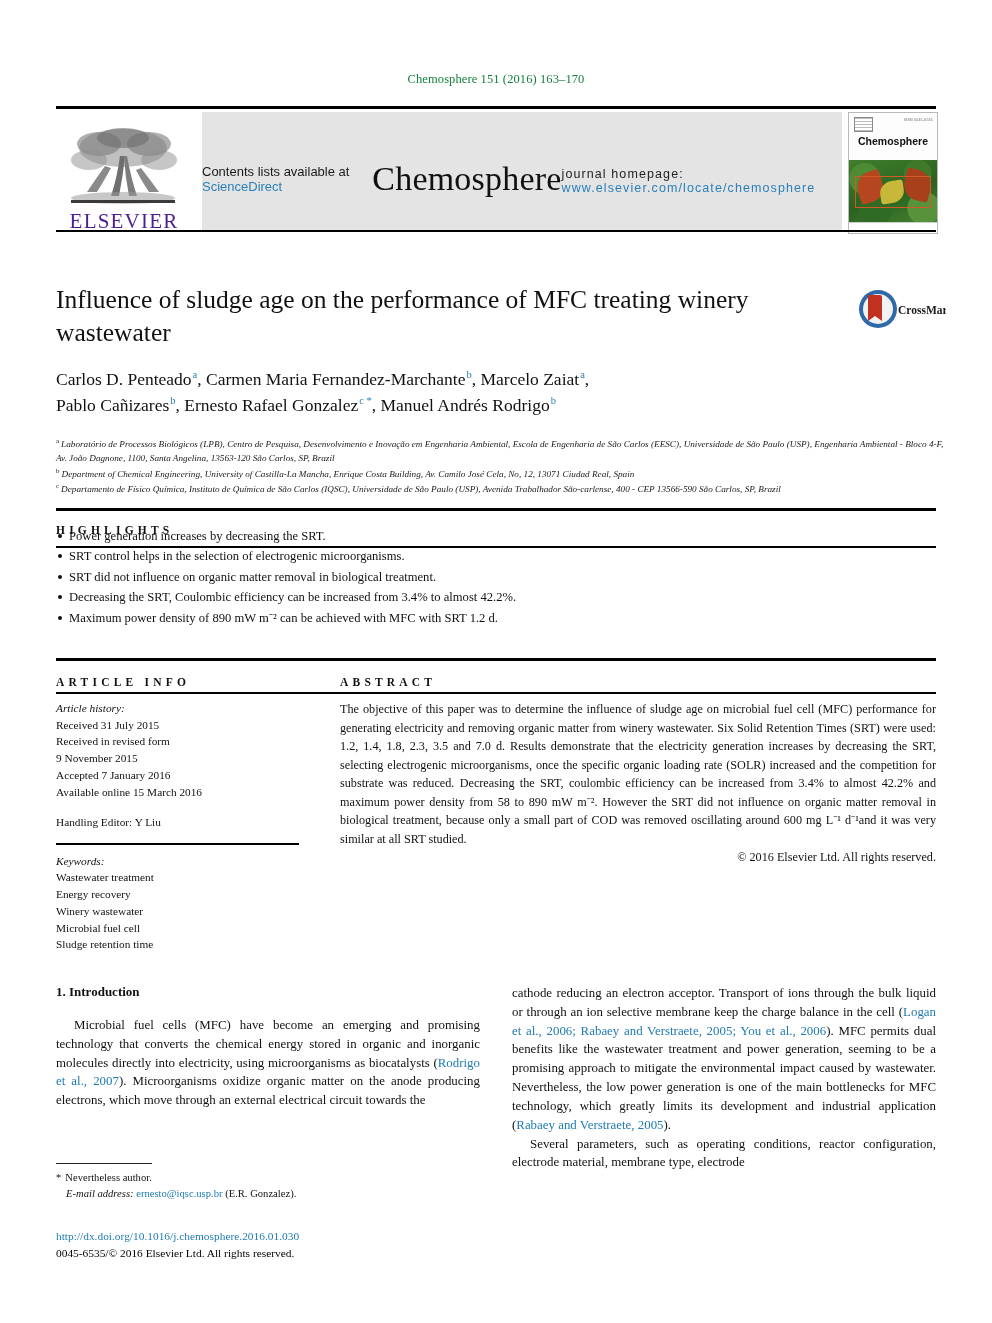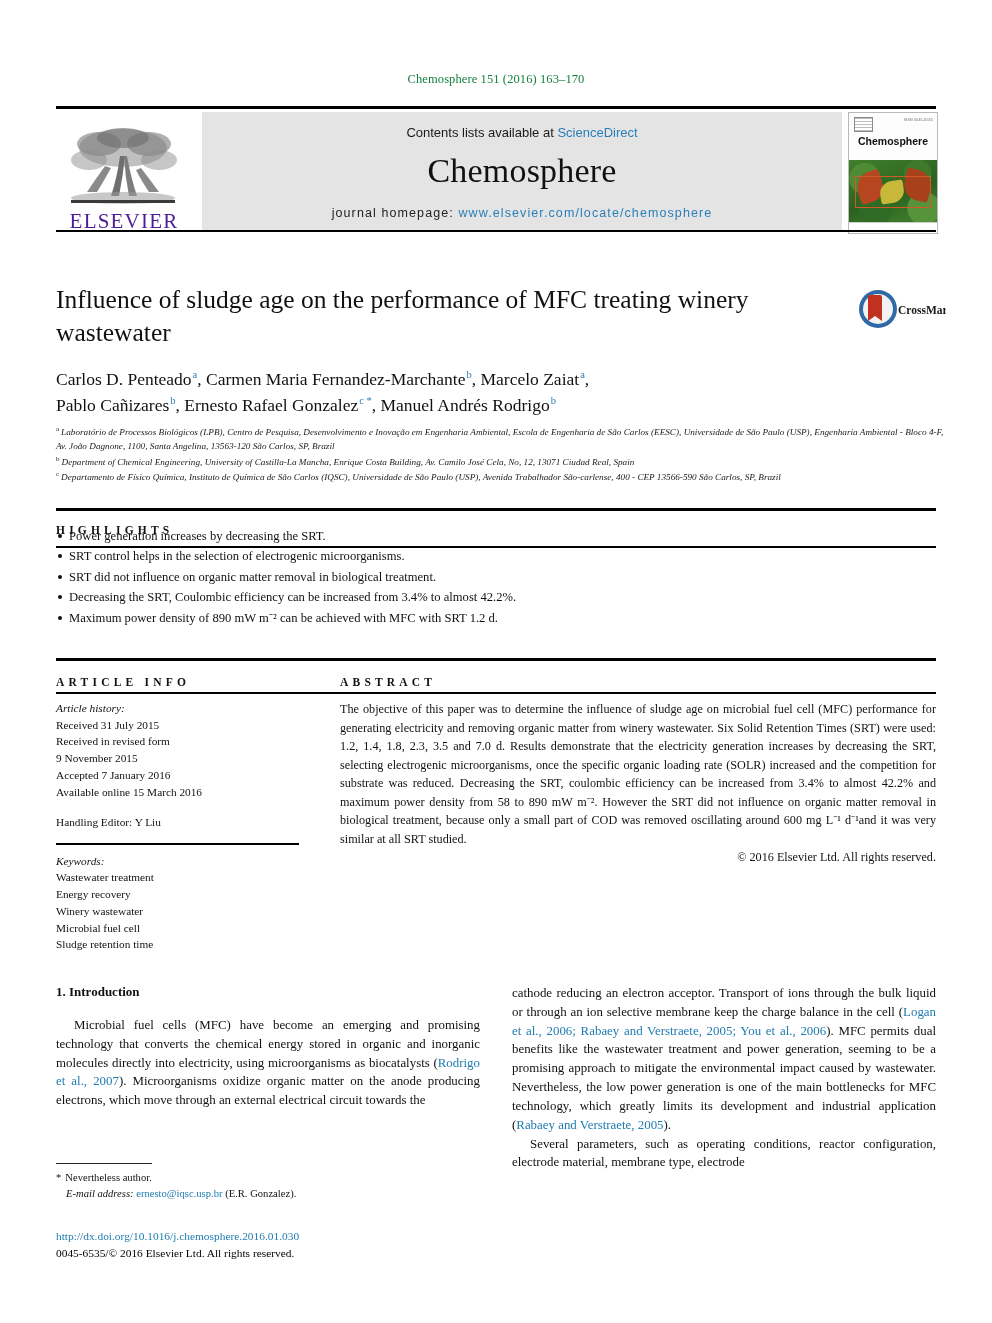--- a/index.html
+++ b/index.html
@@ -75,21 +75,21 @@
     margin-top: 1px;
   }
   .center-band {
     position: absolute;
     left: 146px;
     top: 6px;
     width: 640px;
     height: 120px;
     background: #e4e4e4;
     display: flex;
-    flex-direction: column;
+    flex-direction: row;
     align-items: center;
   }
   .contents-line {
     margin-top: 13px;
     font-family: "Liberation Sans", sans-serif;
     font-size: 13px;
     color: #1a1a1a;
   }
   .contents-line .sd {
     color: #2a7fba;
@@ -236,21 +236,21 @@
     top: 288px;
     width: 88px;
     height: 44px;
   }
   .crossmark svg { display: block; }
 
   
   .affiliations {
     position: absolute;
     left: 56px;
-    top: 424px;
+    top: 436px;
     width: 890px;
     font-size: 9.2px;
     line-height: 1.55;
     font-style: italic;
     color: #1a1a1a;
   }
   .affiliations div { margin: 0; }
   .affiliations sup {
     font-style: normal;
     font-size: 7px;

